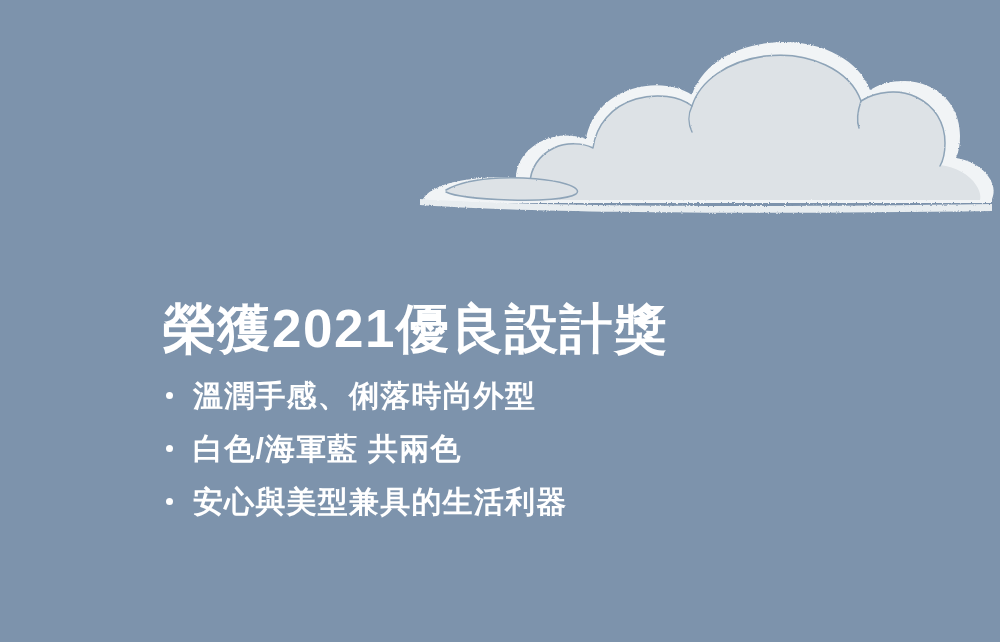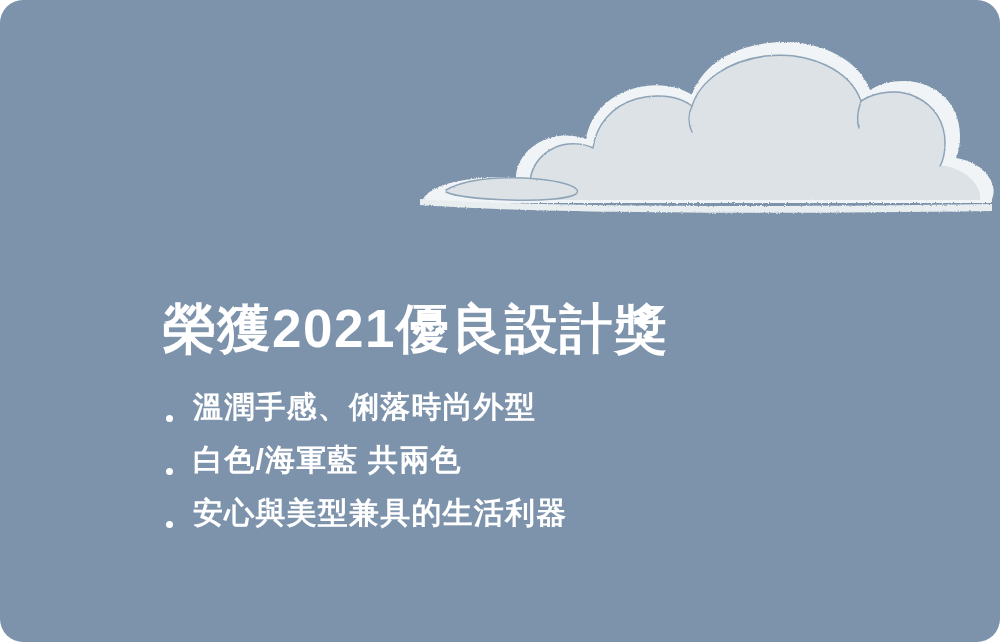--- a/index.html
+++ b/index.html
@@ -12,21 +12,20 @@
     background: #ffffff;
   }
 
   
   #slide {
     position: relative;
     width: 1000px;
     height: 642px;
     overflow: hidden;
     background: #7d93ac;
-    border-radius: 23px;
   }
 
   
   #cloud-illustration {
     position: absolute;
     left: 400px;
     top: 18px;
     width: 600px;
     height: 200px;
     pointer-events: none;
@@ -55,21 +54,21 @@
     margin: 0 0 7px 0;
   }
 
   #bullet-list {
     list-style: none;
     margin: 0;
     padding: 0;
   }
   .bullet-item {
     display: flex;
-    align-items: flex-end;
+    align-items: center;
     height: 53px;
     margin: 0;
     padding: 0;
   }
   .bullet-dot {
     flex: 0 0 auto;
     width: 7px;
     height: 7px;
     border-radius: 50%;
     background: #ffffff;

